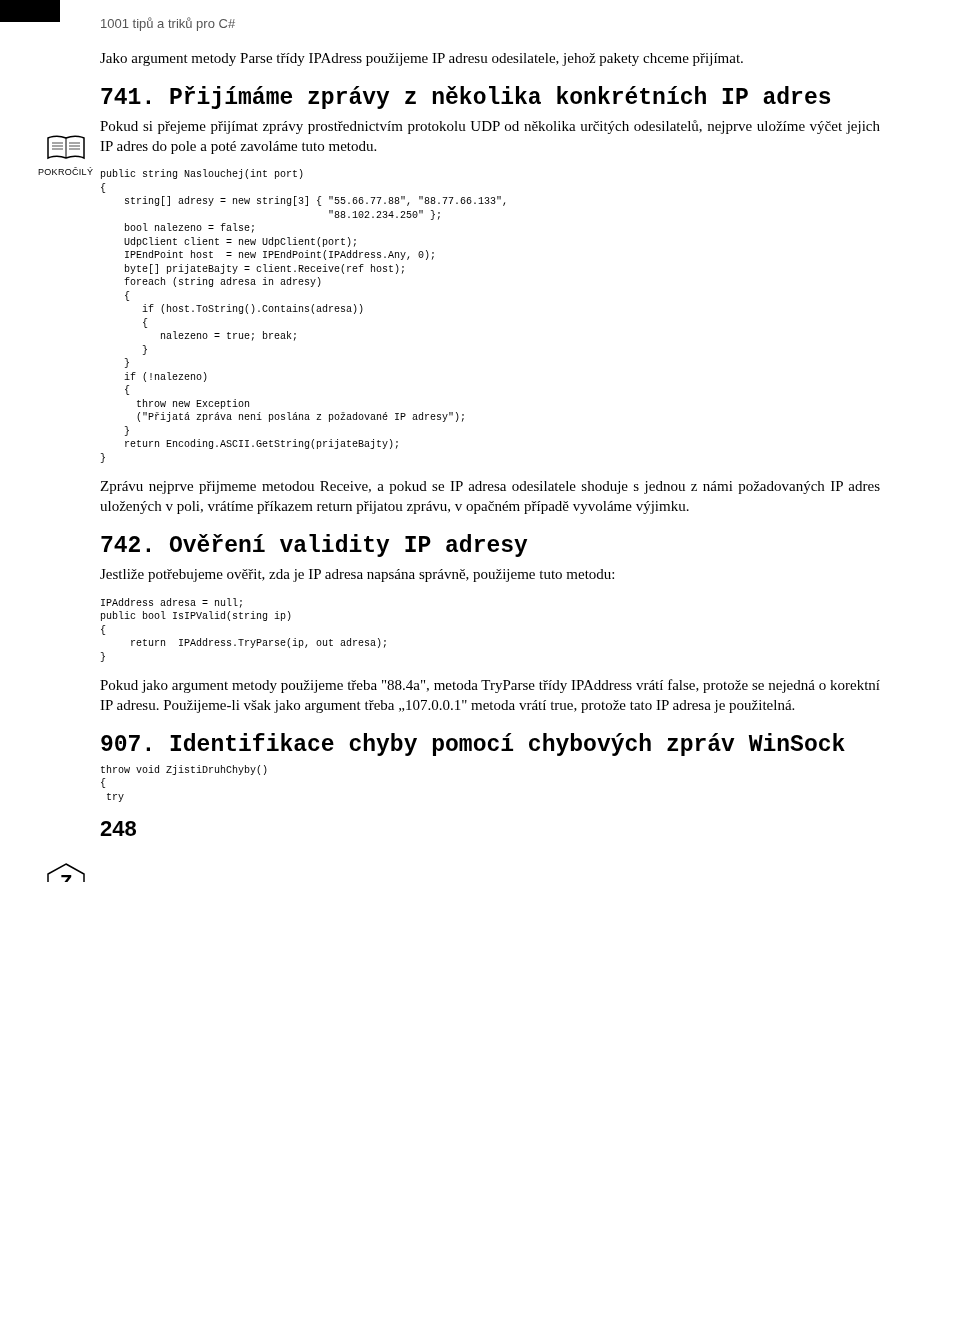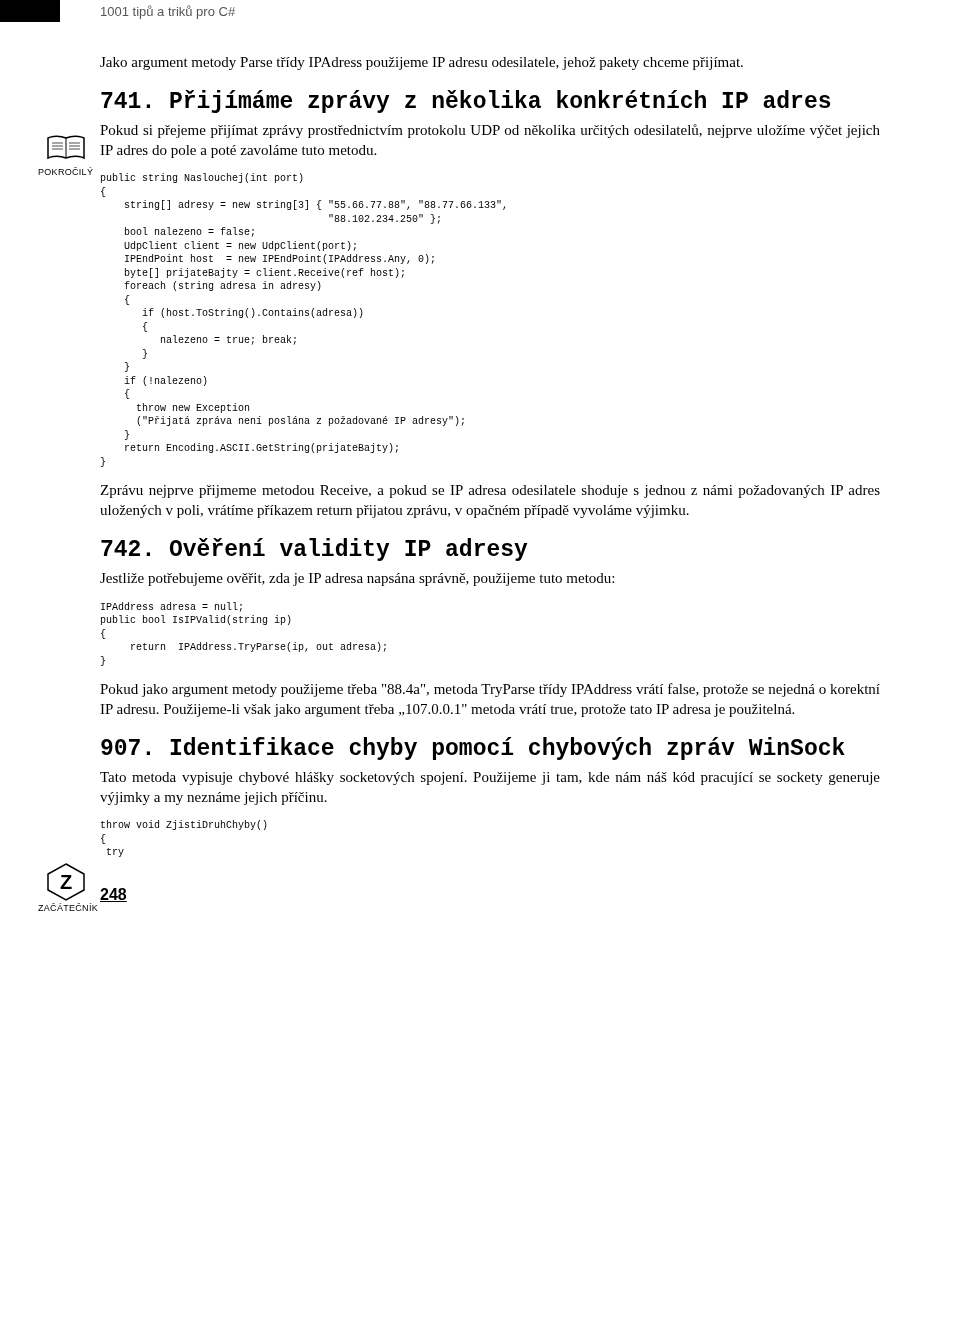--- a/index.html
+++ b/index.html
@@ -19,22 +19,22 @@
     left: 0;
     top: 0;
     width: 60px;
     height: 22px;
     background: #000;
   }
   .running-head {
     font-family: Arial, Helvetica, sans-serif;
     font-size: 13px;
     color: #555;
-    margin: 0 0 34px 0;
-    padding-top: 4px;
+    margin: 0 0 18px 0;
+    padding-top: 16px;
   }
   .body-text {
     font-size: 15px;
     line-height: 1.32;
     margin: 0 0 12px 0;
     text-align: justify;
   }
   h2 {
     font-family: Liberation Mono, monospace;
     font-weight: bold;
@@ -57,23 +57,22 @@
   .icon-col svg { display: block; margin: 0 auto; }
   .icon-label {
     font-family: "Comic Sans MS", cursive, sans-serif;
     font-size: 9px;
     letter-spacing: 0.3px;
     margin-top: 1px;
   }
   .page-num {
     font-family: Arial, Helvetica, sans-serif;
     font-weight: bold;
-    font-size: 16px;
-    margin-top: 26px;
-    text-decoration: underline;
+    font-size: 22px;
+    margin-top: 12px;
   }
 </style>
 </head>
 <body>
 
 <div class="page">
   <div class="tab"></div>
 
   <p class="running-head">1001 tipů a triků pro C#</p>
 
@@ -144,19 +143,18 @@
       <line x1="8" y1="12" x2="19" y2="12" stroke="#000" stroke-width="0.7"></line>
       <line x1="8" y1="15" x2="19" y2="15" stroke="#000" stroke-width="0.7"></line>
       <line x1="25" y1="9" x2="36" y2="9" stroke="#000" stroke-width="0.7"></line>
       <line x1="25" y1="12" x2="36" y2="12" stroke="#000" stroke-width="0.7"></line>
       <line x1="25" y1="15" x2="36" y2="15" stroke="#000" stroke-width="0.7"></line>
     </svg>
     <div class="icon-label">POKROČILÝ</div>
   </div>
 
   <h2>907. Identifikace chyby pomocí chybových zpráv WinSock</h2>
-  <p class="body-text">Tato metoda vypisuje chybové hlášky socketových spojení. Použijeme ji tam, kde nám náš kód pracující se sockety generuje výjimky a my neznáme jejich příčinu.</p>
   <pre>throw void ZjistiDruhChyby()
 {
  try</pre>
 
   <div class="page-num">248</div>
 </div>
 
 </body></html>

